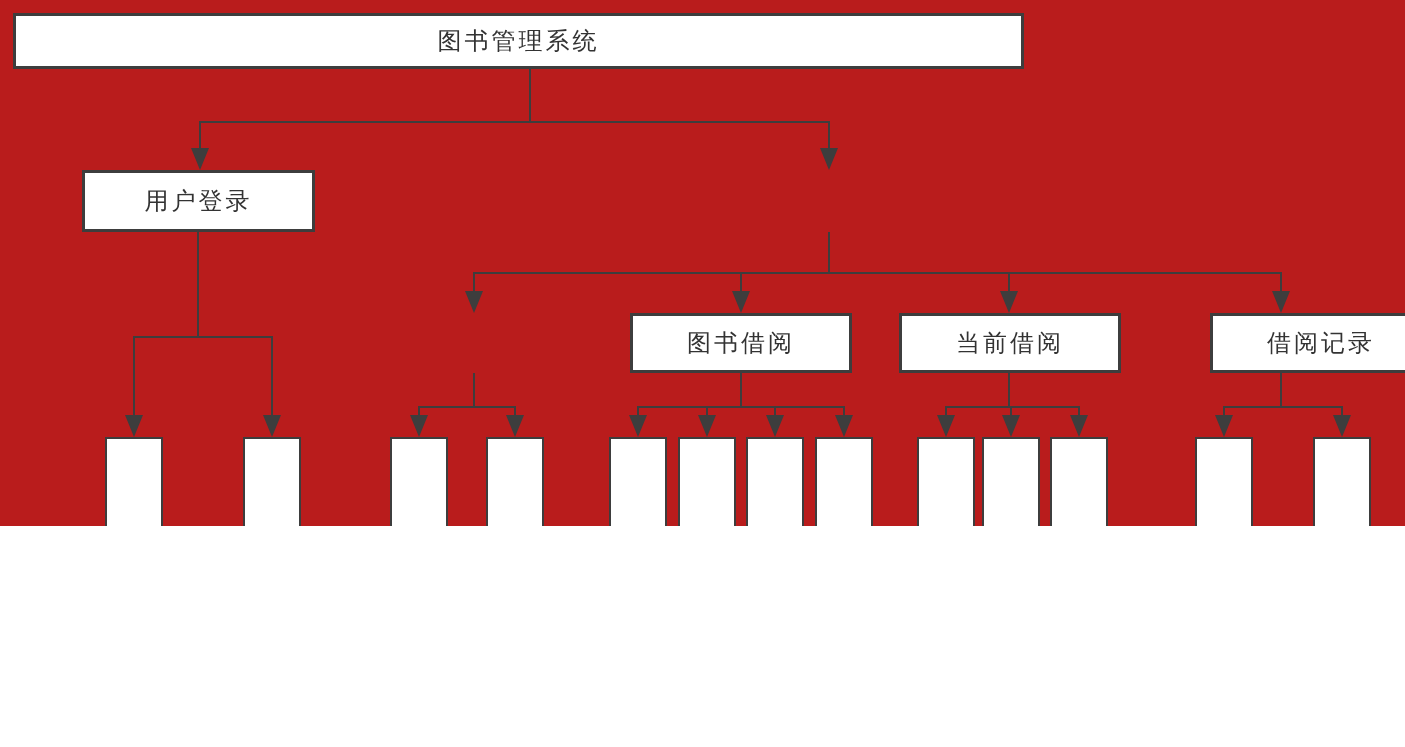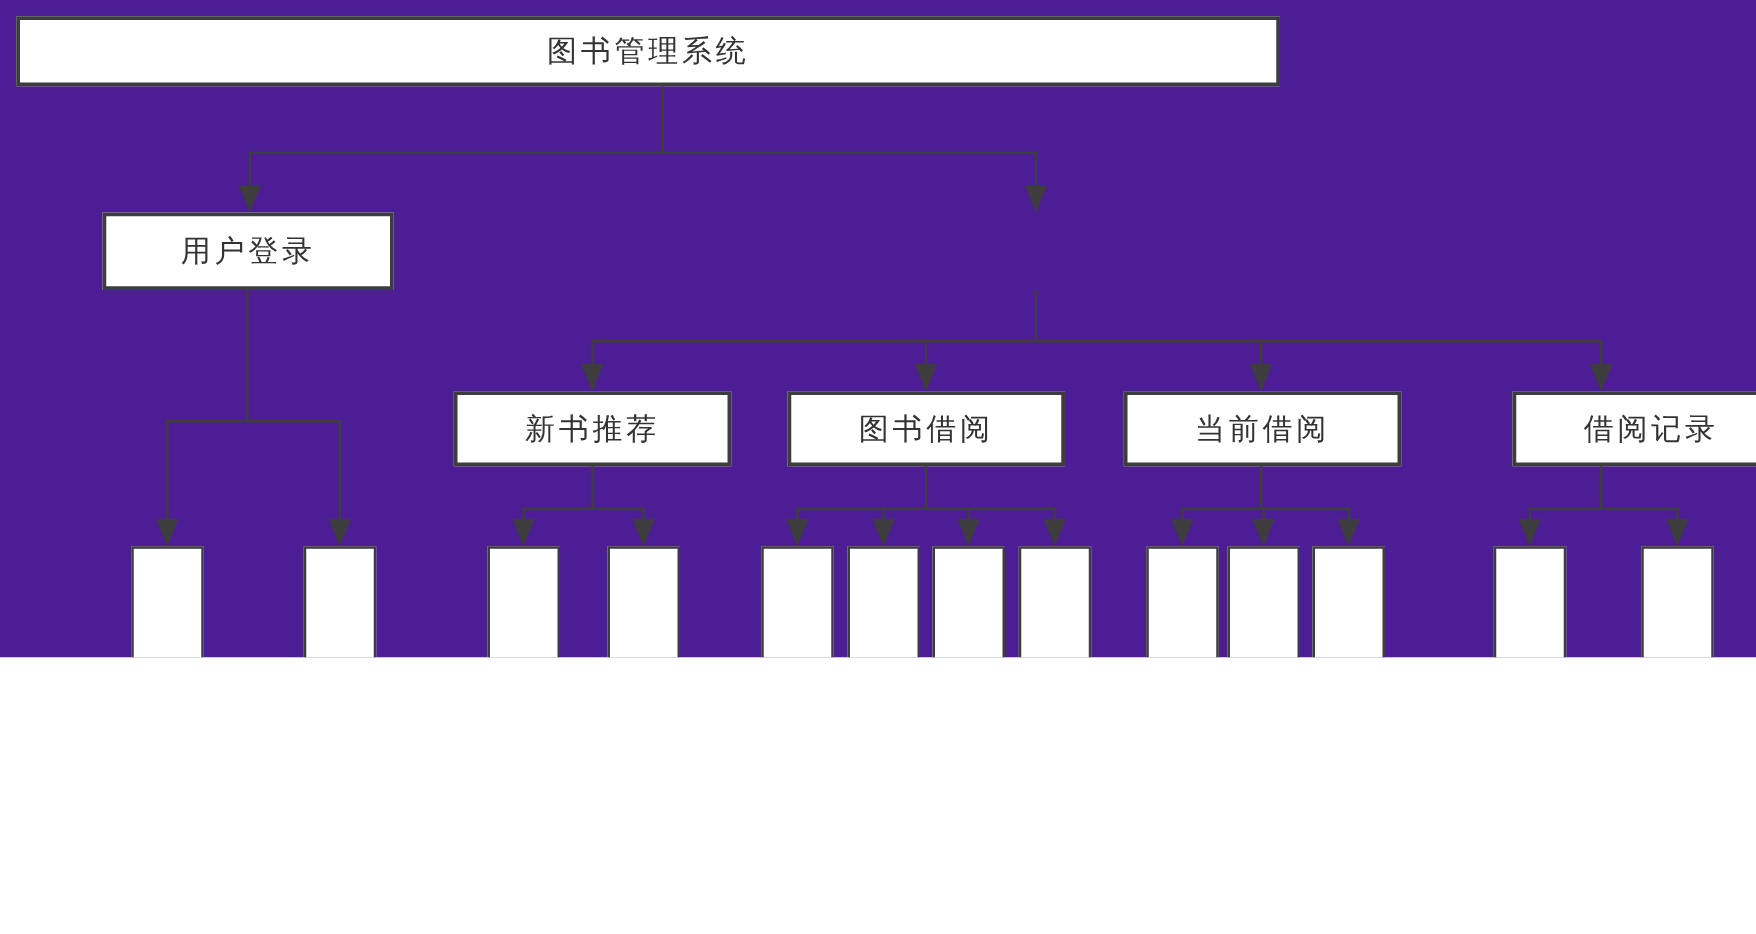--- a/index.html
+++ b/index.html
@@ -1,20 +1,20 @@
 <!DOCTYPE html>
 <html><head>
 <meta charset="utf-8">
 <style>
   html, body { margin: 0; padding: 0; background: #ffffff; }
   #canvas {
     position: relative;
     width: 1405px;
     height: 526px;
-    background: #4c1d95;
+    background: #b91c1c;
     font-family: "Liberation Sans", "DejaVu Sans", sans-serif;
     color: #333333;
     overflow: hidden;
   }
   .box {
     position: absolute;
     box-sizing: border-box;
     background: #ffffff;
     border: 3px solid #3d3d3d;
     display: flex;
@@ -80,21 +80,20 @@
   <div class="hline" style="left:473px; top:272px; width:809px;"></div>
   <div class="vline" style="left:473px; top:272px; height:22px;"></div>
   <div class="vline" style="left:740px; top:272px; height:22px;"></div>
   <div class="vline" style="left:1008px; top:272px; height:22px;"></div>
   <div class="vline" style="left:1280px; top:272px; height:22px;"></div>
   <div class="arrow" style="left:465px; top:291px;"></div>
   <div class="arrow" style="left:732px; top:291px;"></div>
   <div class="arrow" style="left:1000px; top:291px;"></div>
   <div class="arrow" style="left:1272px; top:291px;"></div>
 
-  <div class="box" style="left:363px; top:313px; width:222px; height:60px;">新书推荐</div>
   <div class="box" style="left:630px; top:313px; width:222px; height:60px;">图书借阅</div>
   <div class="box" style="left:899px; top:313px; width:222px; height:60px;">当前借阅</div>
   <div class="box" style="left:1210px; top:313px; width:222px; height:60px;">借阅记录</div>
 
   <div class="vline" style="left:473px; top:373px; height:33px;"></div>
   <div class="hline" style="left:418px; top:406px; width:98px;"></div>
   <div class="vline" style="left:418px; top:406px; height:12px;"></div>
   <div class="vline" style="left:514px; top:406px; height:12px;"></div>
   <div class="arrow" style="left:410px; top:415px;"></div>
   <div class="arrow" style="left:506px; top:415px;"></div>

